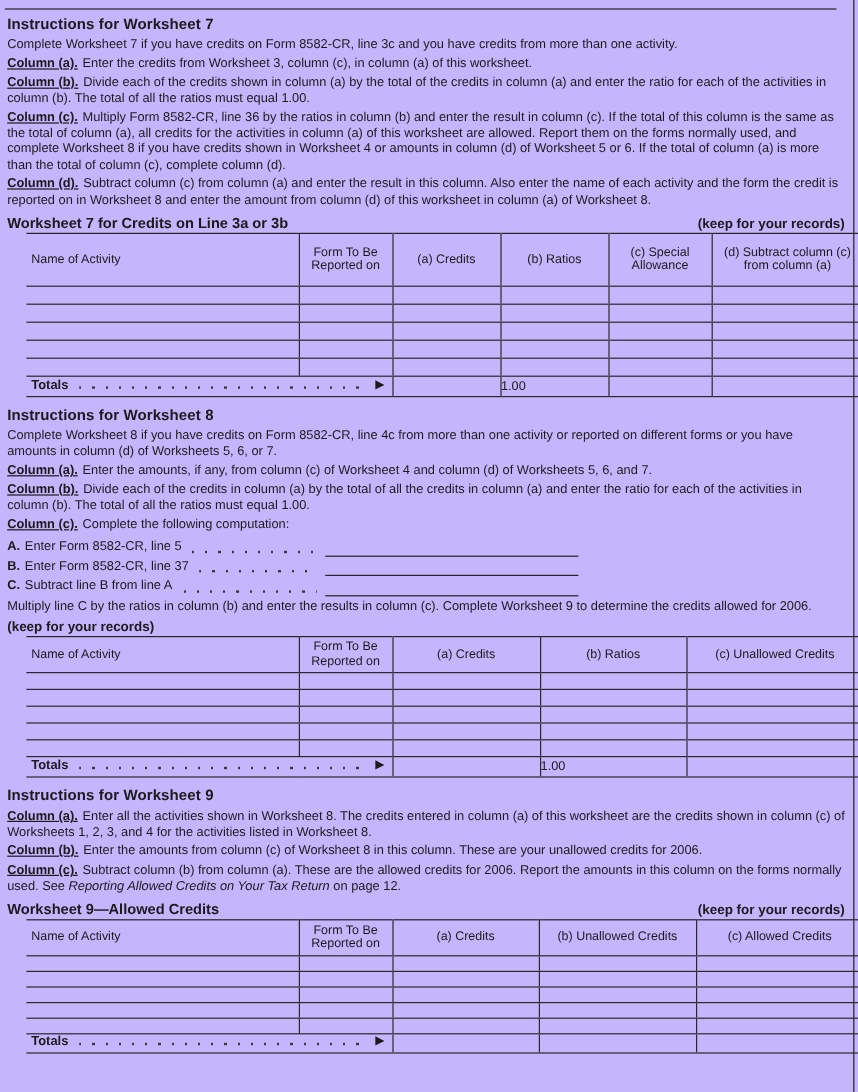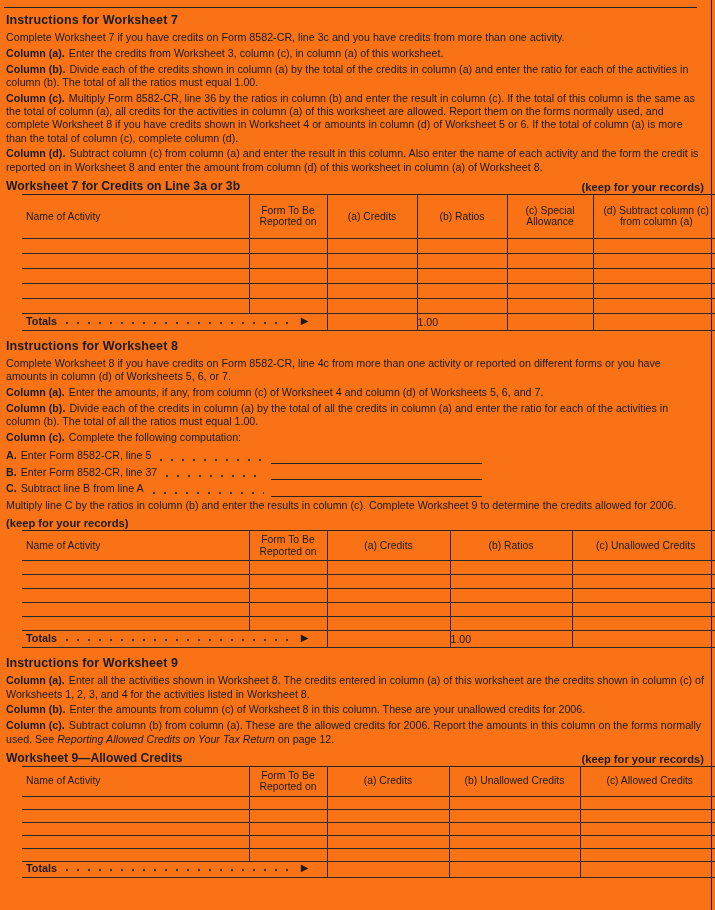--- a/index.html
+++ b/index.html
@@ -1,40 +1,40 @@
 <!DOCTYPE html>
 <html><head>
 <meta charset="utf-8">
 <style>
   html,body{margin:0;padding:0;background:#e8e8e8;}
-  .page{position:relative;width:715px;height:910px;background:#f97316;
+  .page{position:relative;width:715px;height:910px;background:#c4b5fd;
         font-family:"Liberation Sans","DejaVu Sans",sans-serif;color:#1b1b1b;overflow:hidden;}
   .topline{position:absolute;left:4px;top:7px;width:693px;border-top:1.6px solid #252525;}
   .rightline{position:absolute;right:3px;top:0;height:910px;border-left:1.6px solid #252525;}
   .content{position:absolute;left:6px;top:13px;width:698px;}
 
   h2.sec{font-size:12.5px;font-weight:bold;margin:0 0 4px 0;letter-spacing:.1px;}
   p.body{font-size:10.7px;line-height:13.3px;margin:0 0 2.5px 0;}
-  .lead{font-weight:bold;margin-right:4px;}
+  .lead{font-weight:bold;margin-right:4px;text-decoration:underline;}
   .it{font-style:italic;margin:16px 3px;}
 
   .ws-titlebar{display:flex;justify-content:space-between;align-items:flex-end;margin-top:5px;}
   .ws-title{font-size:12.2px;font-weight:bold;}
   .keep{font-size:11.2px;font-weight:bold;}
 
   table{width:697px;border-collapse:collapse;table-layout:fixed;
         border-top:1.5px solid #252525;border-bottom:1.5px solid #252525;margin:1px 0 8px 16px;}
   th,td{padding:0;border-bottom:1.3px solid #2a2a2a;}
   th+th,td+td{border-left:1.3px solid #2a2a2a;}
   th{font-weight:normal;font-size:10.4px;line-height:11.8px;text-align:center;vertical-align:middle;}
   th.first{text-align:left;padding-left:4px;}
   .t7 thead tr{height:44px;} .t7 tbody tr{height:15px;} .t7 tfoot tr{height:17px;}
   .t8 thead tr{height:30px;} .t8 tbody tr{height:14px;} .t8 tfoot tr{height:17px;}
   .t9 thead tr{height:30px;} .t9 tbody tr{height:13px;} .t9 tfoot tr{height:16px;}
-  .totals-flex{display:flex;align-items:flex-end;padding:0 18px 2px 4px;text-align:center;}
+  .totals-flex{display:flex;align-items:flex-end;padding:0 6px 2px 4px;text-align:center;}
   .totals-label{font-weight:bold;font-size:10.8px;line-height:12px;}
   .dots{flex:1;height:2px;align-self:flex-end;margin:0 7px 3px 9px;
         background:repeating-linear-gradient(to right,#3a3a3a 0 1.8px,transparent 1.8px 11px);}
   .arrow{font-size:10px;line-height:12px;font-family:"DejaVu Sans",sans-serif;}
   td.num{font-size:10.6px;text-align:left;vertical-align:middle;}
 
   .comp{margin:4px 0 2px 0;}
   .comp-line{display:flex;width:476px;align-items:flex-end;font-size:10.7px;line-height:15.6px;margin-bottom:1px;}
   .comp-letter{font-weight:bold;margin-right:4px;}
   .comp-blank{width:211px;flex:none;border-bottom:1.5px solid #252525;height:13px;}

